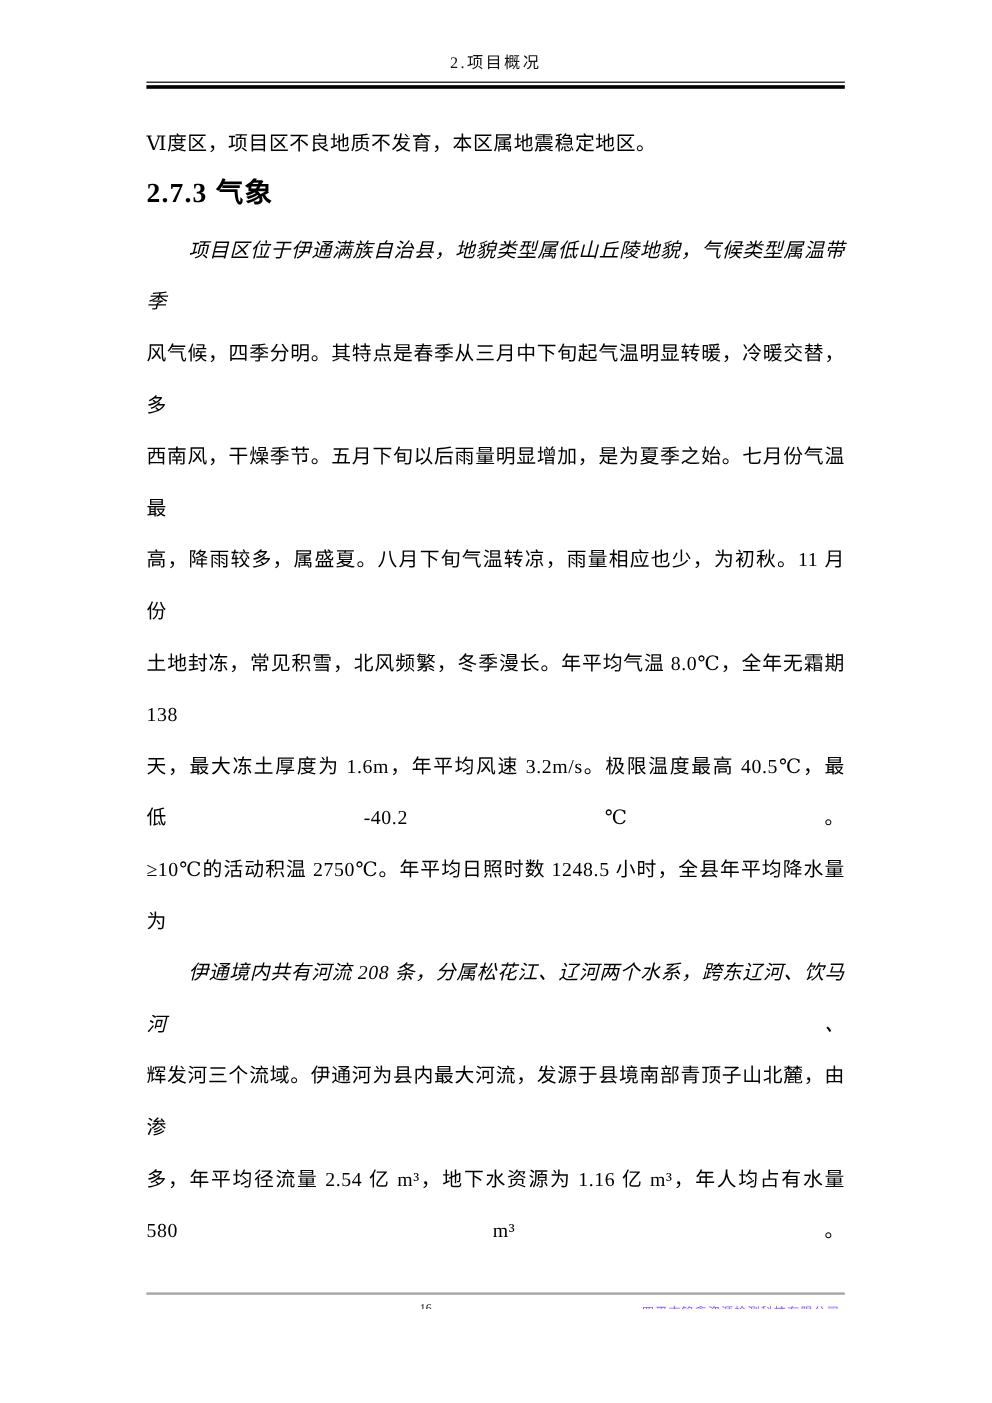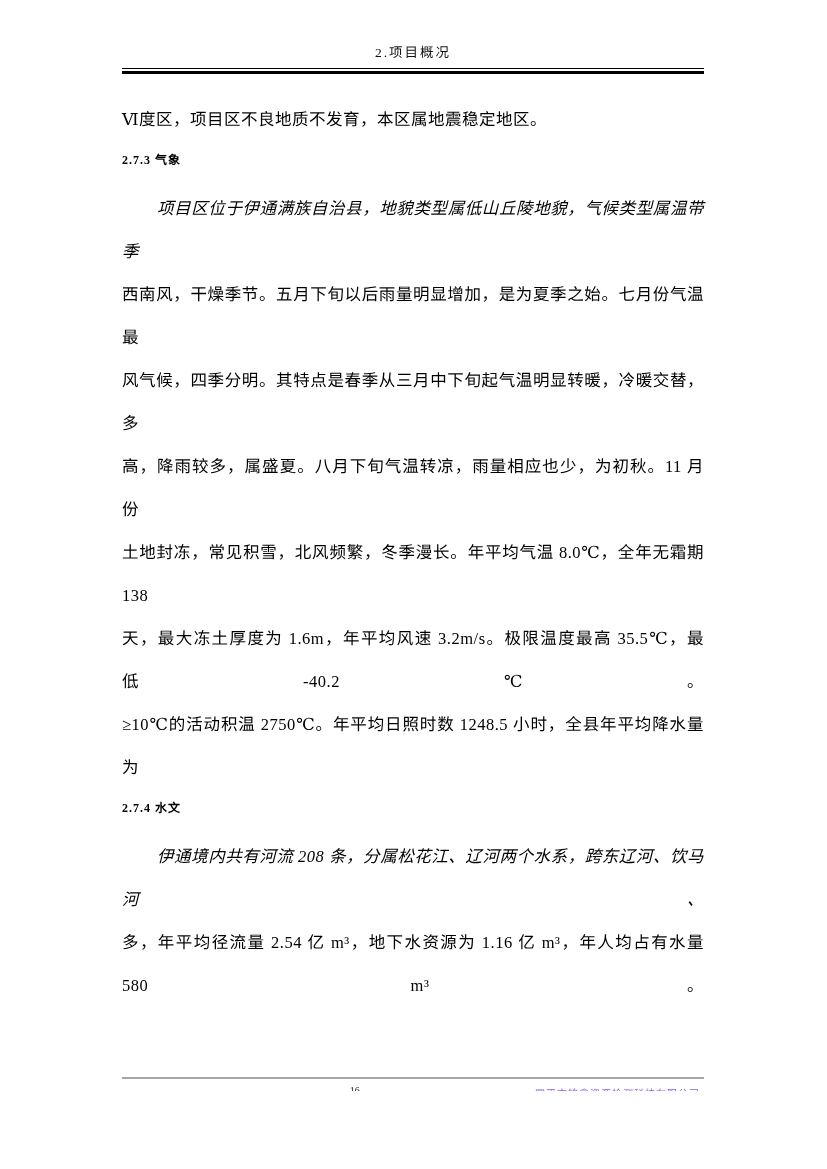--- a/index.html
+++ b/index.html
@@ -55,21 +55,21 @@
   .tline.noj {
     text-align: center;
     text-align-last: left;
   }
   .indent {
     text-indent: 35px;
     font-style: italic;
   }
   .sec-heading {
     font-weight: bold;
-    font-size: 12px;
+    font-size: 23px;
     line-height: 43px;
     letter-spacing: 1px;
     margin: -2px 0 5px 0;
   }
   
   .footer {
     position: absolute;
     top: 1077px;
     left: 122px;
     width: 582px;
@@ -109,33 +109,33 @@
   </div>
 
   <div class="content">
 
     <div class="tline noj">Ⅵ度区，项目区不良地质不发育，本区属地震稳定地区。</div>
 
     <section>
       <div class="sec-heading">2.7.3 气象</div>
       <div>
         <div class="tline indent">项目区位于伊通满族自治县，地貌类型属低山丘陵地貌，气候类型属温带季</div>
+        <div class="tline">风气候，四季分明。其特点是春季从三月中下旬起气温明显转暖，冷暖交替，多</div>
         <div class="tline">西南风，干燥季节。五月下旬以后雨量明显增加，是为夏季之始。七月份气温最</div>
-        <div class="tline">风气候，四季分明。其特点是春季从三月中下旬起气温明显转暖，冷暖交替，多</div>
         <div class="tline">高，降雨较多，属盛夏。八月下旬气温转凉，雨量相应也少，为初秋。11 月份</div>
         <div class="tline">土地封冻，常见积雪，北风频繁，冬季漫长。年平均气温 8.0℃，全年无霜期 138</div>
-        <div class="tline">天，最大冻土厚度为 1.6m，年平均风速 3.2m/s。极限温度最高 35.5℃，最低-40.2℃。</div>
+        <div class="tline">天，最大冻土厚度为 1.6m，年平均风速 3.2m/s。极限温度最高 40.5℃，最低-40.2℃。</div>
         <div class="tline">≥10℃的活动积温 2750℃。年平均日照时数 1248.5 小时，全县年平均降水量为</div>
       </div>
     </section>
 
     <section>
-      <div class="sec-heading">2.7.4 水文</div>
       <div>
         <div class="tline indent">伊通境内共有河流 208 条，分属松花江、辽河两个水系，跨东辽河、饮马河、</div>
+        <div class="tline">辉发河三个流域。伊通河为县内最大河流，发源于县境南部青顶子山北麓，由渗</div>
         <div class="tline">多，年平均径流量 2.54 亿 m³，地下水资源为 1.16 亿 m³，年人均占有水量 580 m³。</div>
       </div>
     </section>
 
   </div>
 
   <div class="footer">
     <div class="footer-rule"></div>
     <div class="footer-row">
       <span class="pagenum">16</span>

